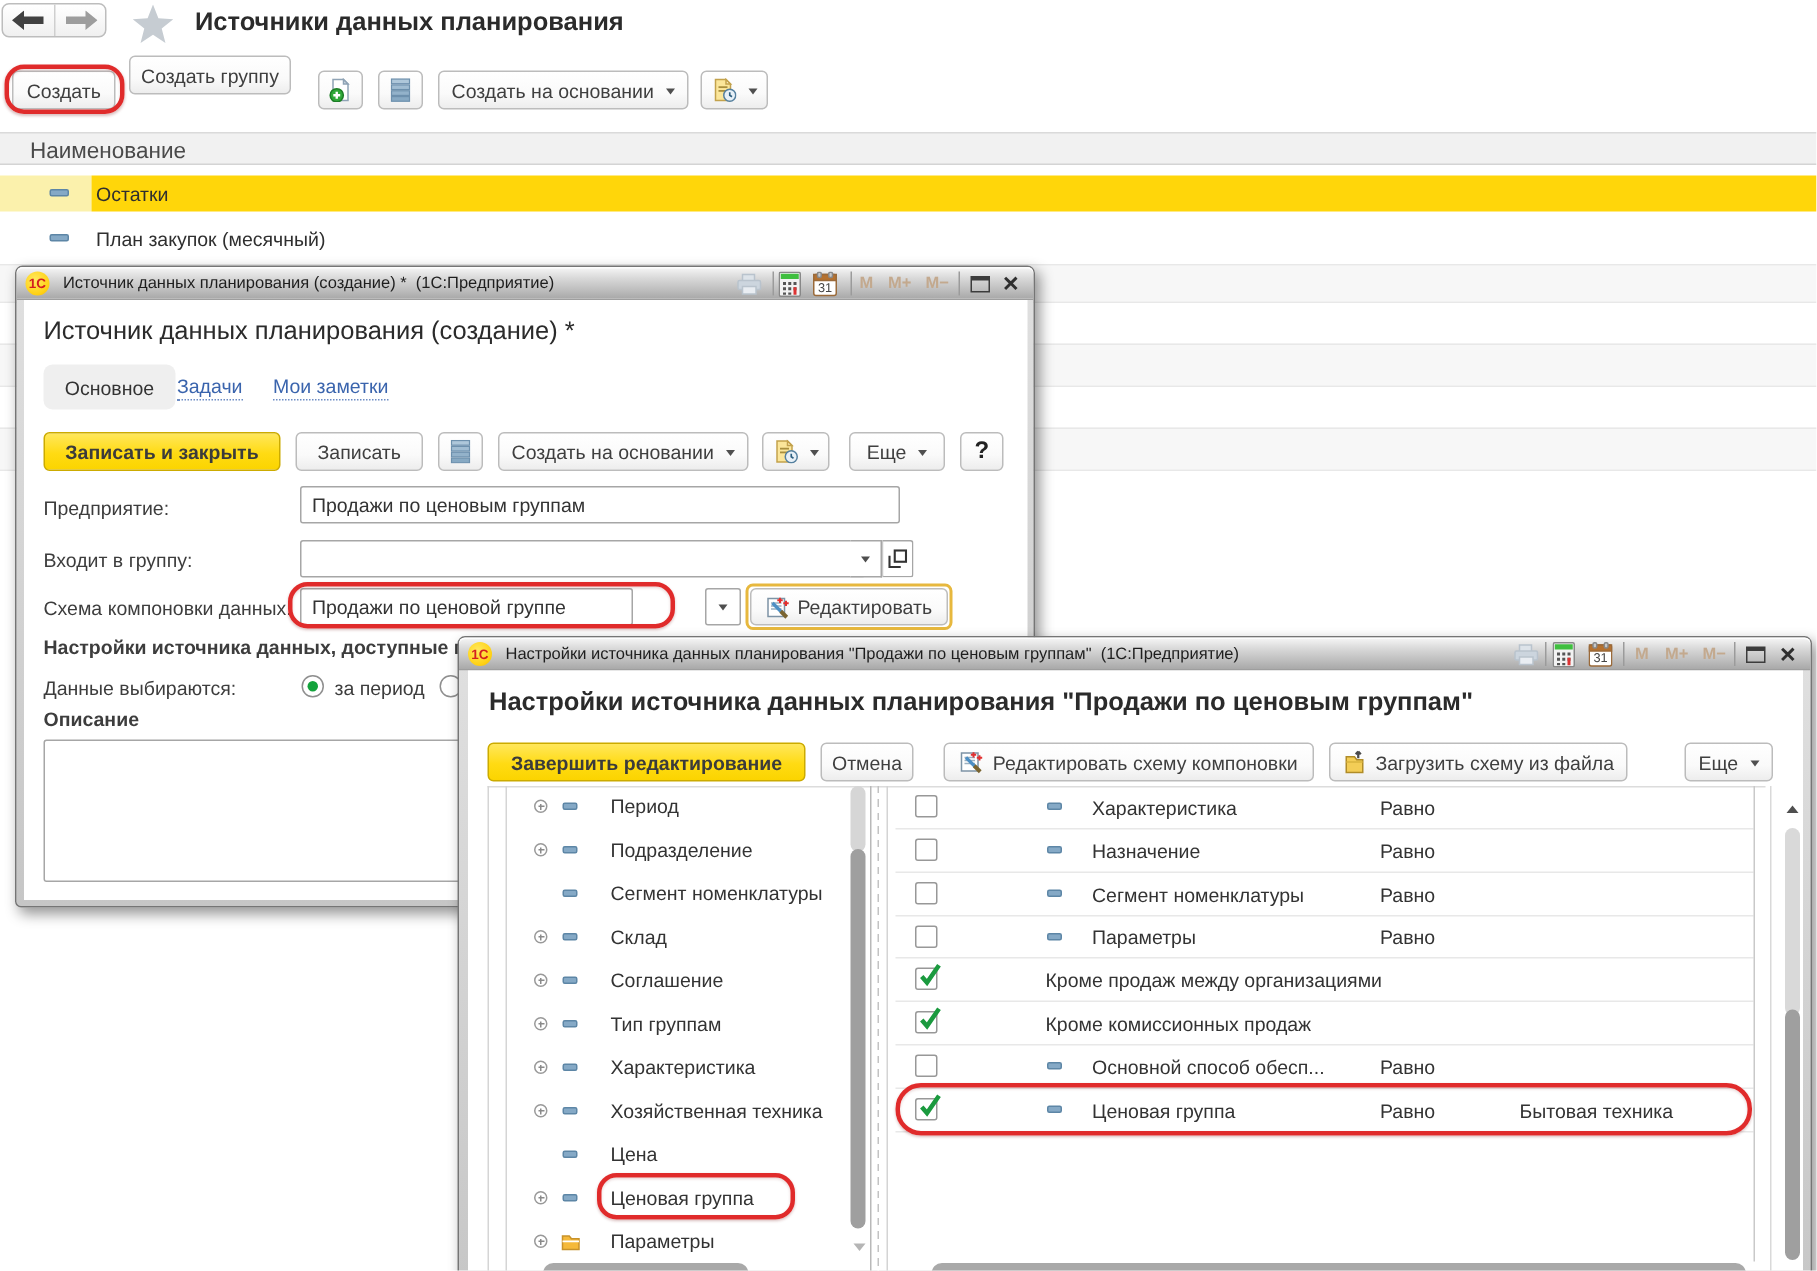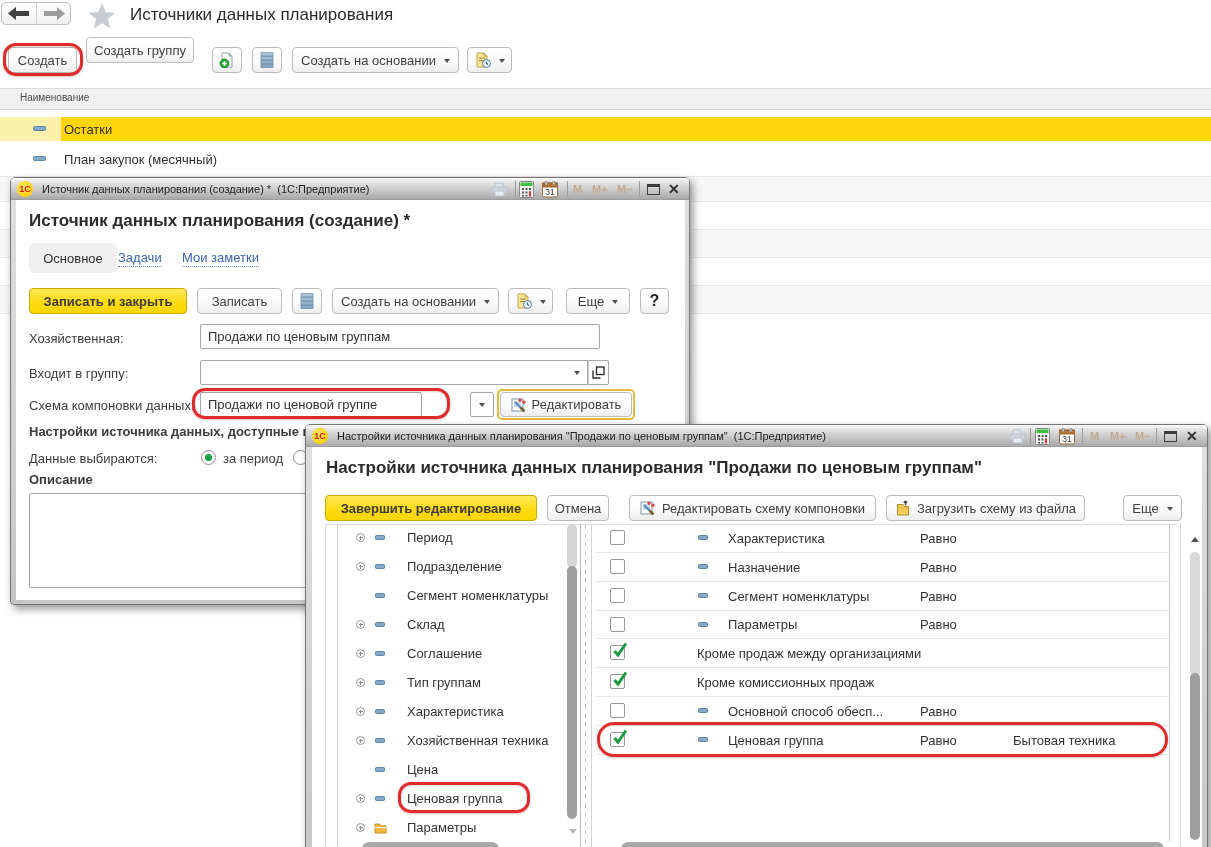--- a/index.html
+++ b/index.html
@@ -45,21 +45,21 @@
   <svg class="abs" style="left:8px;top:7px" width="22" height="13" viewBox="0 0 22 13">
       <path d="M8 0 L8 4 L21 4 L21 9 L8 9 L8 13 L0 6.5 Z" fill="#414141"></path>
     </svg>
   <svg class="abs" style="left:43px;top:7px" width="22" height="13" viewBox="0 0 22 13">
       <path d="M14 0 L14 4 L1 4 L1 9 L14 9 L14 13 L22 6.5 Z" fill="#9d9d9d"></path>
     </svg>
 
   <svg class="abs" style="left:88px;top:3px" width="28" height="27" viewBox="0 0 28 27">
       <path d="M14 0 L17.6 9.2 L27.5 9.8 L19.8 16 L22.3 25.6 L14 20.2 L5.7 25.6 L8.2 16 L0.5 9.8 L10.4 9.2 Z" fill="#c6ccd2"></path>
     </svg>
-  <div class="abs" style="left:130px;top:5px;font-size:17px;font-weight:normal;color:#2b2b2b">Источники данных планирования</div>
+  <div class="abs" style="left:130px;top:5px;font-size:17px;font-weight:bold;color:#2b2b2b">Источники данных планирования</div>
 
   <div class="btn" style="left:8px;top:47px;width:69px">Создать</div>
   <div class="btn" style="left:86px;top:37px;width:108px">Создать группу</div>
   <div class="btn" style="left:212px;top:47px;width:30px">
     <svg width="16" height="16" viewBox="0 0 16 16">
         <path d="M3 1 L10 1 L13 4 L13 15 L3 15 Z" fill="#fff" stroke="#8fa3b5" stroke-width="1"></path>
         <path d="M10 1 L10 4 L13 4 Z" fill="#d7e0e8" stroke="#8fa3b5" stroke-width="1"></path>
         <circle cx="5.5" cy="11.5" r="4.4" fill="#2fa838" stroke="#1d7d26"></circle>
         <path d="M5.5 9.2 L5.5 13.8 M3.2 11.5 L7.8 11.5" stroke="#fff" stroke-width="1.6"></path>
       </svg>
@@ -81,21 +81,21 @@
         <path d="M9 1 L9 4 L12 4 Z" fill="#fff3c4" stroke="#c3a24c"></path>
         <rect x="4" y="5.5" width="6" height="1.2" fill="#a98f3e"></rect>
         <rect x="4" y="8" width="6" height="1.2" fill="#a98f3e"></rect>
         <circle cx="11.5" cy="11.5" r="4" fill="#e7f0f7" stroke="#55809f"></circle>
         <path d="M11.5 9.5 L11.5 11.5 L13 12.5" stroke="#2f6080" stroke-width="1.1" fill="none"></path>
       </svg>
     <span class="caret"></span>
   </div>
 
   <div class="abs" style="left:0;top:88px;width:1211px;height:22px;background:#f1f1f1;border-top:1px solid #dadada;border-bottom:1px solid #d4d4d4"></div>
-  <div class="abs" style="left:20px;top:92px;font-size:10px;color:#4a4a4a">Наименование</div>
+  <div class="abs" style="left:20px;top:92px;font-size:15px;color:#4a4a4a">Наименование</div>
 
   <div class="abs" style="left:0;top:117px;width:61px;height:24px;background:#fbf1ac"></div>
   <div class="abs" style="left:61px;top:117px;width:1150px;height:24px;background:#ffd60a"></div>
   <div class="dash" style="left:33px;top:126px"></div>
   <div class="abs" style="left:64px;top:122px;font-size:13px;color:#2f2f2f">Остатки</div>
 
   <div class="dash" style="left:33px;top:156px"></div>
   <div class="abs" style="left:64px;top:152px;font-size:13px;color:#2f2f2f">План закупок (месячный)</div>
 
   <div class="abs" style="left:0;top:177px;width:1211px;height:24px;background:#f7f7f7"></div>
@@ -146,21 +146,21 @@
   <div class="tsep" style="left:556px"></div>
   <div class="mbtn" style="left:562px">M</div>
   <div class="mbtn" style="left:581px">M+</div>
   <div class="mbtn" style="left:606px">M−</div>
   <div class="tsep" style="left:628px"></div>
   <div class="maxi" style="left:636px"></div>
   <div class="xbtn" style="left:657px">✕</div>
 
   <div class="wbody" style="left:5px;top:22px;width:669px;height:400px"></div>
 
-  <div class="abs" style="left:18px;top:33px;font-size:17px;font-weight:bold;color:#2b2b2b">Источник данных планирования (создание) *</div>
+  <div class="abs" style="left:18px;top:33px;font-size:17px;font-weight:normal;color:#2b2b2b">Источник данных планирования (создание) *</div>
 
   <div class="abs" style="left:18px;top:65px;width:88px;height:30px;background:#efefef;border-radius:6px;display:flex;align-items:center;justify-content:center;font-size:13px;color:#333">Основное</div>
   <div class="link" style="left:107px;top:72px">Задачи</div>
   <div class="link" style="left:171px;top:72px">Мои заметки</div>
 
   <div class="btn ybtn" style="left:18px;top:110px;width:158px">Записать и закрыть</div>
   <div class="btn" style="left:186px;top:110px;width:85px">Записать</div>
   <div class="btn" style="left:281px;top:110px;width:30px">
     <svg width="14" height="16" viewBox="0 0 14 16">
         <g stroke="#6d90ad" stroke-width="0.8">
@@ -179,21 +179,21 @@
         <rect x="4" y="5.5" width="6" height="1.2" fill="#a98f3e"></rect>
         <rect x="4" y="8" width="6" height="1.2" fill="#a98f3e"></rect>
         <circle cx="11.5" cy="11.5" r="4" fill="#e7f0f7" stroke="#55809f"></circle>
         <path d="M11.5 9.5 L11.5 11.5 L13 12.5" stroke="#2f6080" stroke-width="1.1" fill="none"></path>
       </svg>
     <span class="caret"></span>
   </div>
   <div class="btn" style="left:555px;top:110px;width:64px">Еще<span class="caret"></span></div>
   <div class="btn" style="left:629px;top:110px;width:29px;font-weight:bold;font-size:16px;color:#222">?</div>
 
-  <div class="lbl" style="left:18px;top:153px">Хозяйственная:</div>
+  <div class="lbl" style="left:18px;top:153px">Предприятие:</div>
   <div class="inp" style="left:189px;top:146px;width:400px;height:25px">Продажи по ценовым группам</div>
 
   <div class="lbl" style="left:18px;top:188px">Входит в группу:</div>
   <div class="inp" style="left:189px;top:182px;width:377px;height:25px"></div>
   <div class="abs" style="left:556px;top:182px;width:21px;height:25px;border:1px solid #a6a6a6;border-left:none;background:#fff;display:flex;align-items:center;justify-content:center">
       <span class="caret" style="margin:0"></span>
     </div>
   <div class="abs" style="left:577px;top:182px;width:21px;height:25px;border:1px solid #a6a6a6;border-left:1px solid #c9c9c9;border-radius:0 2px 2px 0;background:#fff;display:flex;align-items:center;justify-content:center">
     <svg width="13" height="13" viewBox="0 0 13 13">
         <rect x="4.5" y="1" width="7.5" height="7.5" fill="none" stroke="#333" stroke-width="1.4"></rect>

